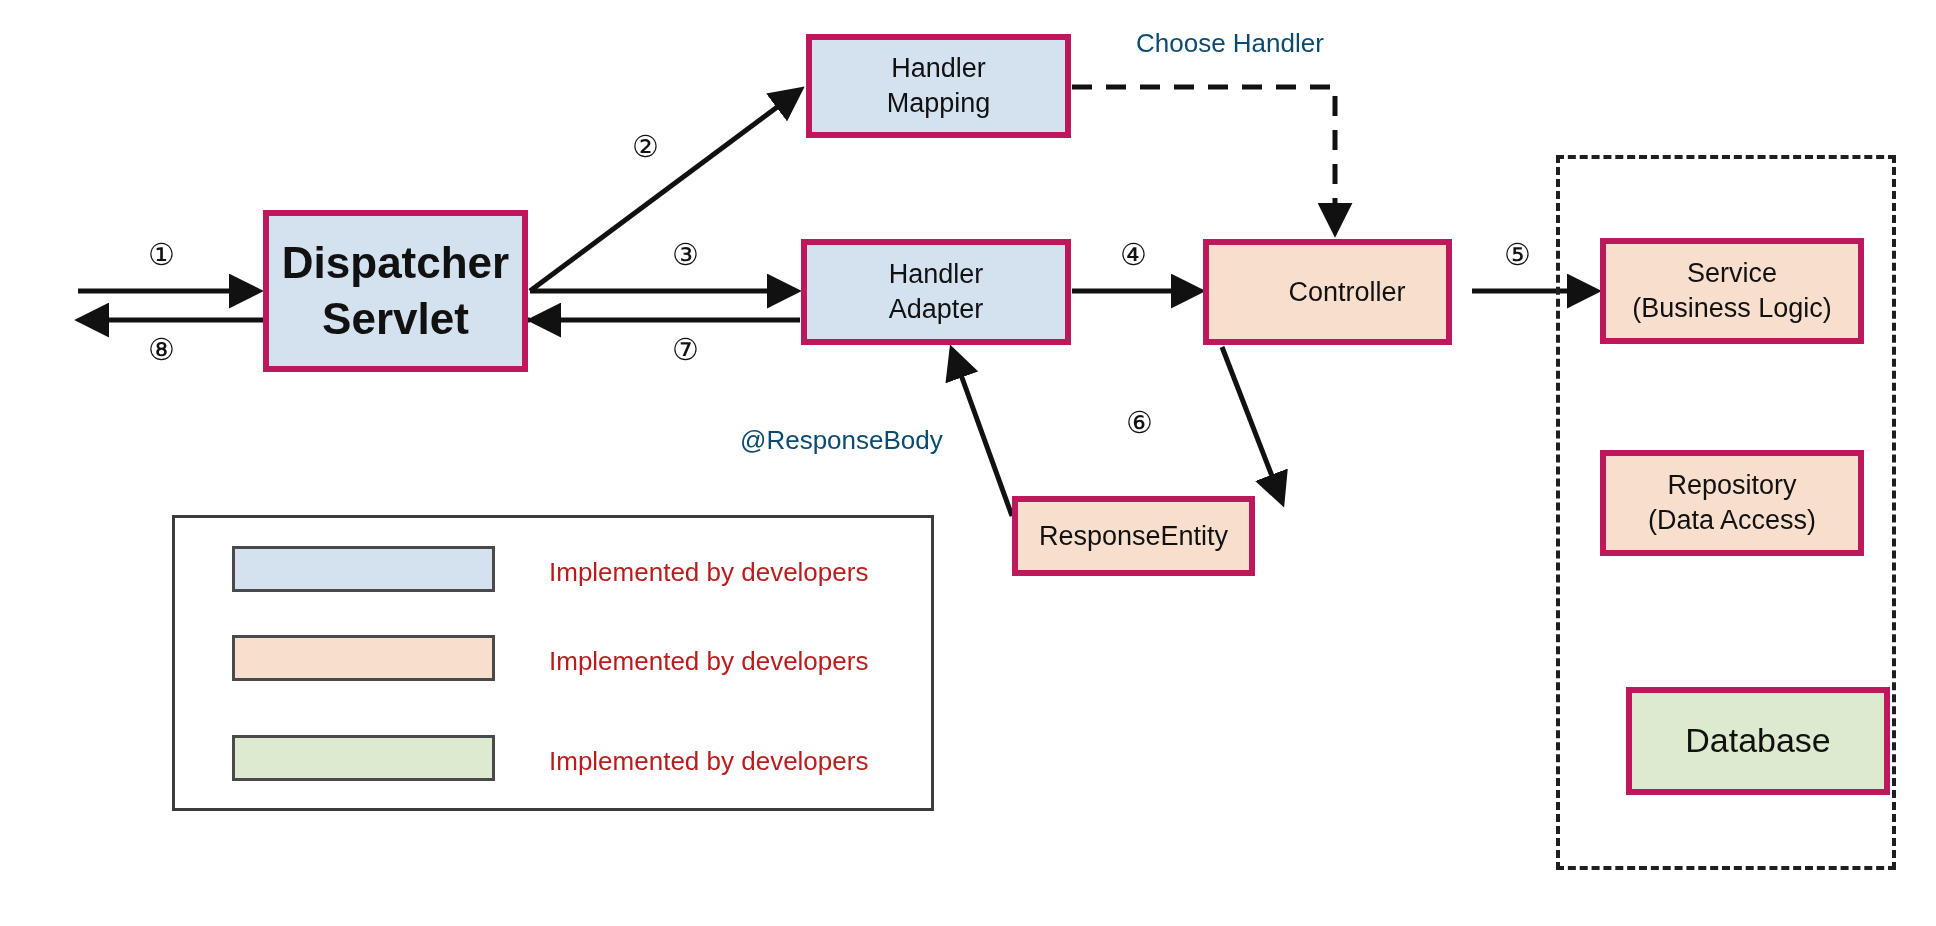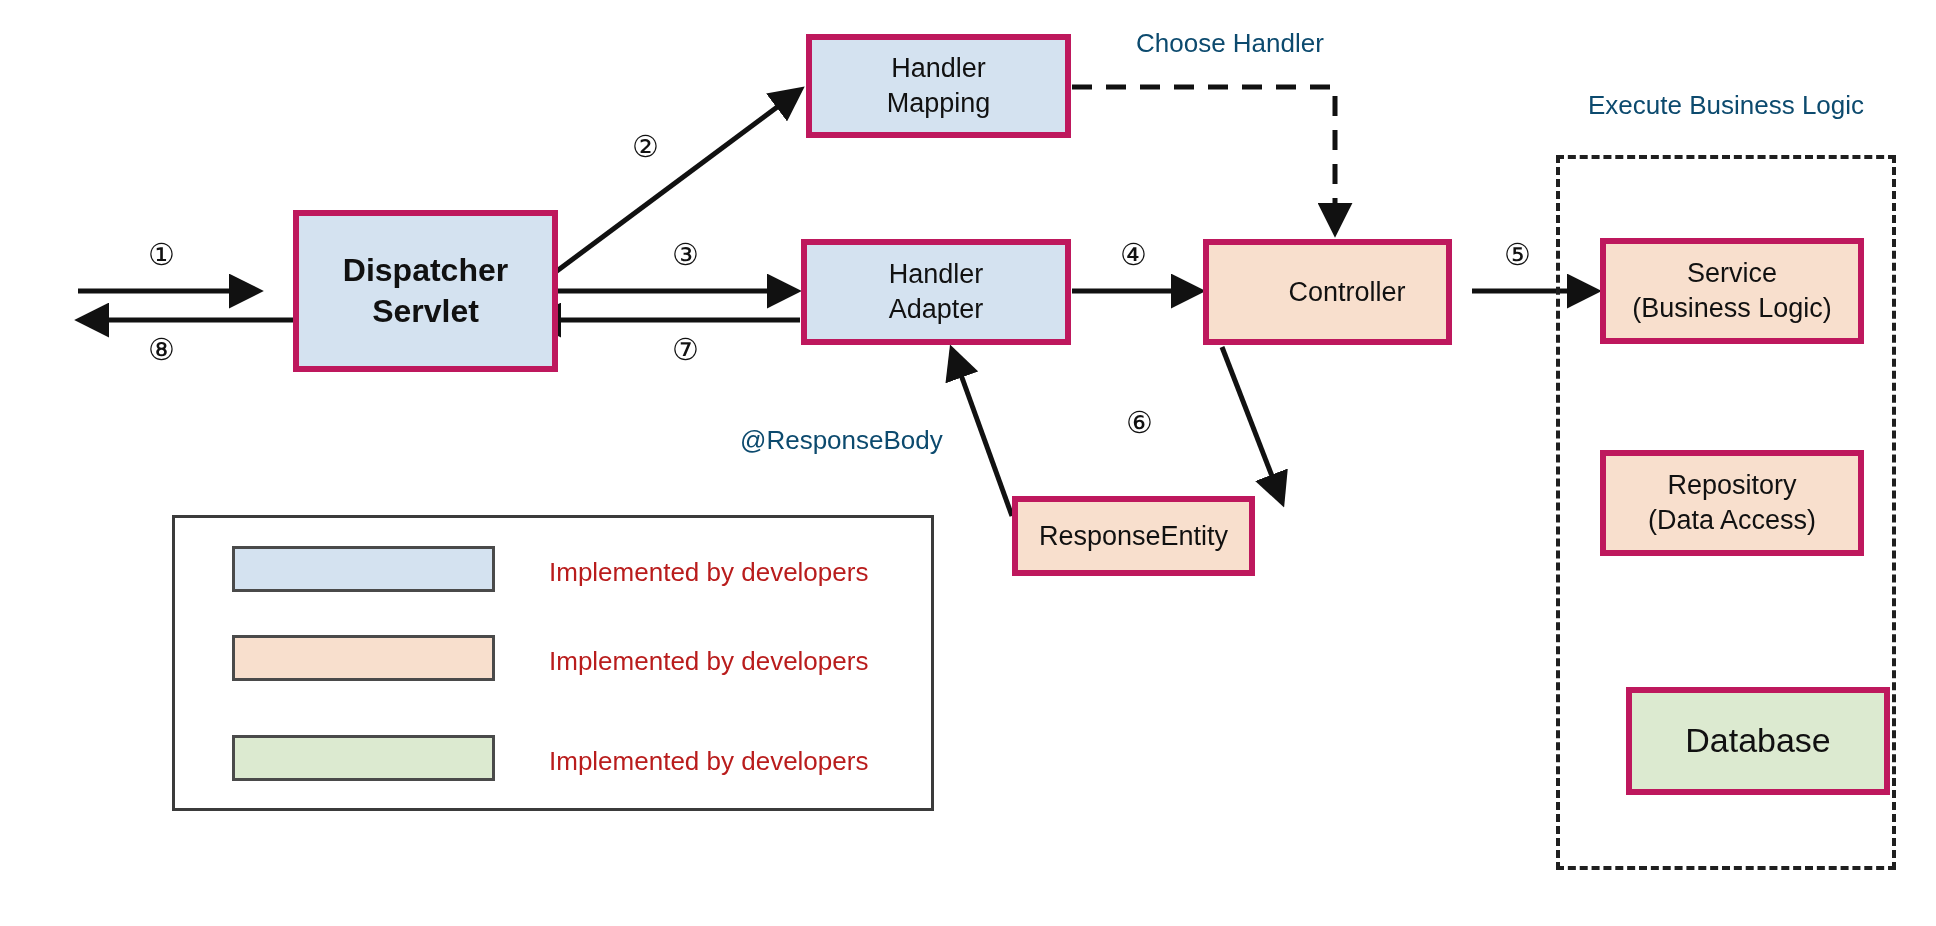--- a/index.html
+++ b/index.html
@@ -31,21 +31,21 @@
     justify-content: center;
     text-align: center;
     line-height: 1.28;
     color: #111111;
     font-size: 27px;
     white-space: pre-line;
   }
   .node.blue  { background: #d4e2f0; }
   .node.peach { background: #f8dfcd; }
   .node.green { background: #dcead0; }
-  .node.bold  { font-weight: bold; font-size: 32px; margin-left: 30px; }
+  .node.bold  { font-weight: bold; font-size: 44px; }
   .node.big   { font-size: 34px; }
 
   .label {
     position: absolute;
     color: #0c4a6e;
     font-size: 26px;
     white-space: nowrap;
   }
   .step {
     position: absolute;
@@ -122,21 +122,20 @@
 
   <div class="node blue" style="left:801px; top:239px; width:270px; height:106px;">Handler
 Adapter</div>
 
   <div class="node peach" style="left:1203px; top:239px; width:249px; height:106px;padding-left:39px;">Controller</div>
 
   <div class="node peach" style="left:1012px; top:455px; width:243px; height:80px;margin-top:41px;">ResponseEntity</div>
 
   <div class="group-box" style="left:1556px; top:155px; width:340px; height:715px;"></div>
 
-  <div class="label" style="left:1588px; top:90px;">Execute Business Logic</div>
 
   <div class="node peach" style="left:1600px; top:450px; width:264px; height:106px;">Repository
 (Data Access)</div>
 
   <div class="node peach" style="left:1600px; top:238px; width:264px; height:106px;">Service
 (Business Logic)</div>
 
   <div class="node green big" style="left:1600px; top:687px; width:264px; height:108px;margin-left:26px;">Database</div>
 
   <div class="label" style="left:1136px; top:28px;">Choose Handler</div>

